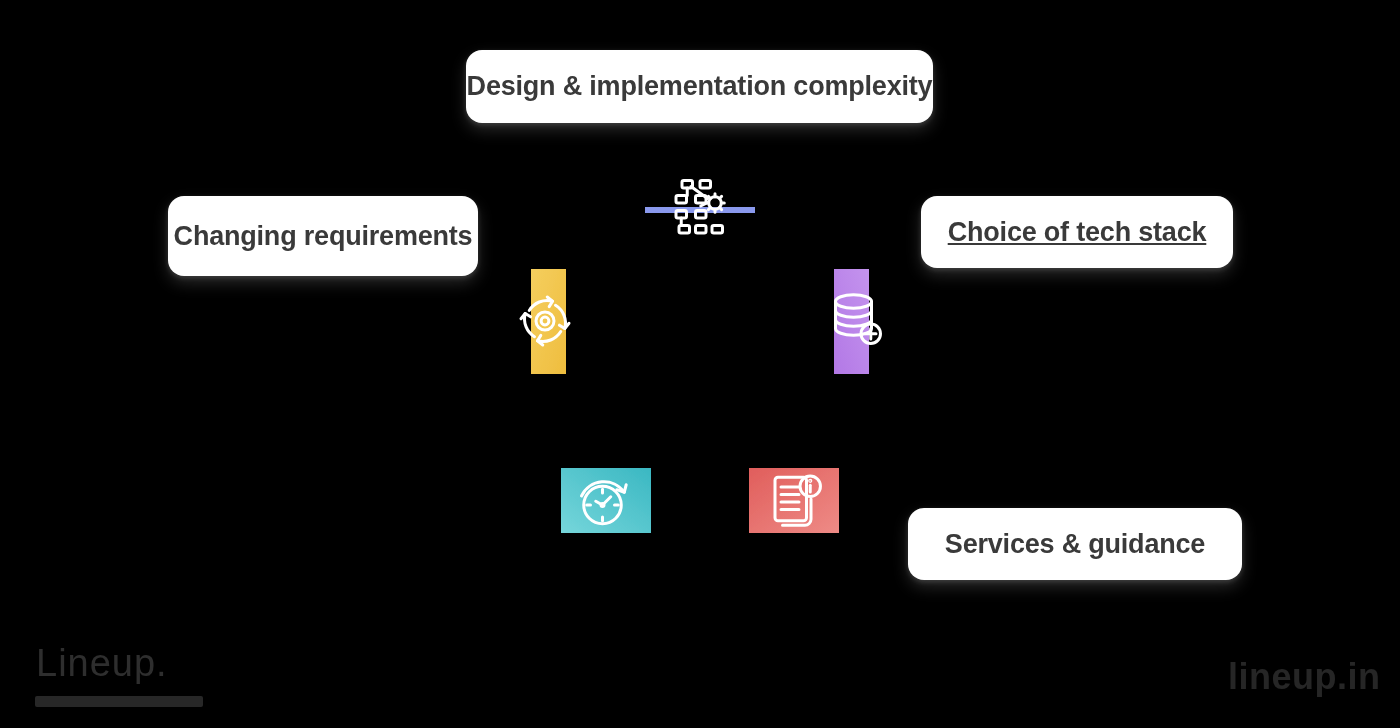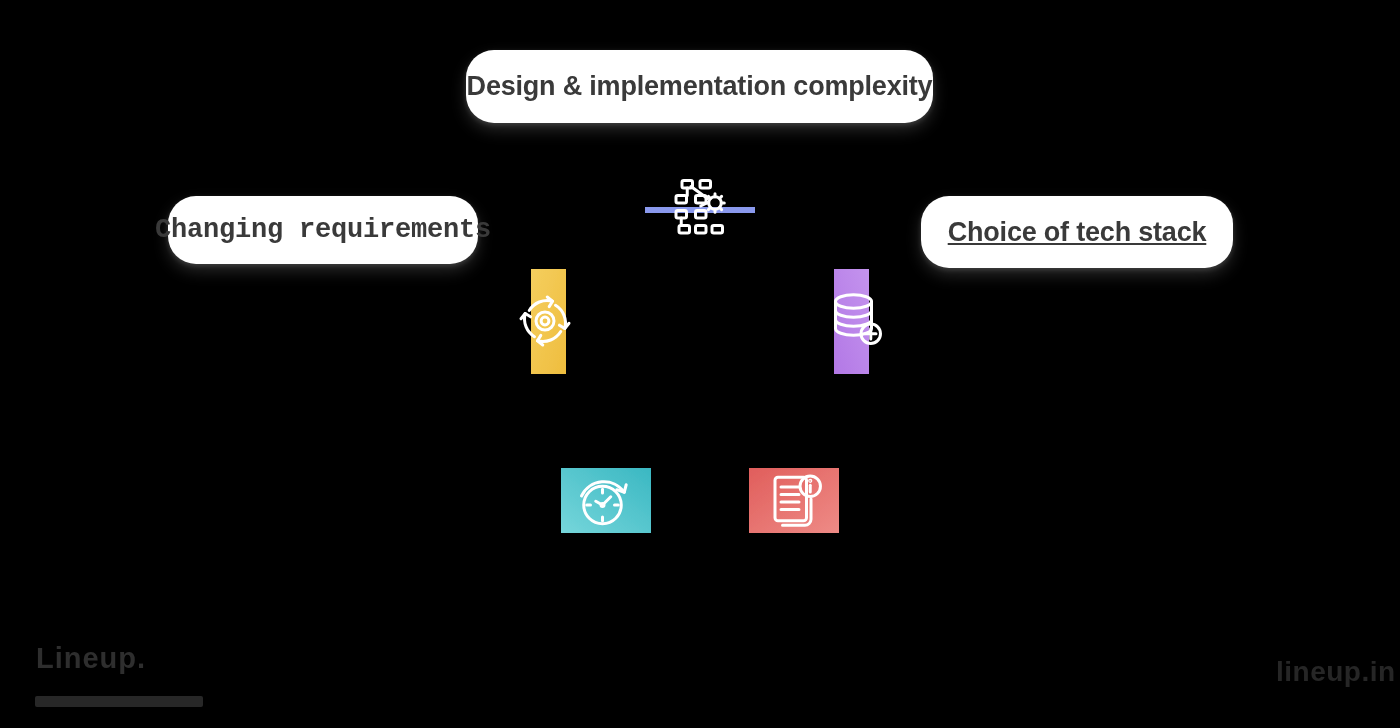--- a/index.html
+++ b/index.html
@@ -14,33 +14,33 @@
     height: 728px;
     background: #000;
     overflow: hidden;
     font-family: "Liberation Sans", "DejaVu Sans", sans-serif;
   }
 
   
   .label-box {
     position: absolute;
     background: #ffffff;
-    border-radius: 28px;
+    border-radius: 16px;
     display: flex;
     align-items: center;
     justify-content: center;
     box-shadow: 0 7px 16px rgba(125,125,125,0.32), 0 2px 5px rgba(90,90,90,0.45);
     color: #3a3a3a;
     font-size: 27px;
     font-weight: 600;
     letter-spacing: -0.2px;
     white-space: nowrap;
   }
   .box-top          { left: 466px; top: 50px;  width: 467px; height: 73px; }
-  .box-left-top     { left: 168px; top: 196px; width: 310px; height: 68px; font-family: Liberation Mono, monospace; }
+  .box-left-top     { left: 168px; top: 196px; width: 310px; height: 80px; }
   .box-right-top    { left: 921px; top: 196px; width: 312px; height: 72px; text-decoration: underline; }
   .box-left-bottom  { left: 154px; top: 508px; width: 338px; height: 72px; }
   .box-right-bottom { left: 908px; top: 508px; width: 334px; height: 72px; }
 
   
   .ring-wrap {
     position: absolute;
     left: 440px;
     top: 111px;
     width: 520px;
@@ -63,55 +63,57 @@
     stroke-width: 2;
     stroke-linecap: round;
     stroke-linejoin: round;
   }
 
   
   .logo-wordmark {
     position: absolute;
     left: 36px;
     top: 642px;
-    font-size: 29px;
-    font-weight: 700;
+    font-size: 38px;
+    font-weight: 400;
     color: #2e2e2e;
     letter-spacing: 1px;
   }
   .logo-tagline-bar {
     position: absolute;
     left: 35px;
     top: 696px;
     width: 168px;
     height: 11px;
     background: #272727;
     border-radius: 2px;
   }
   .watermark-text {
     position: absolute;
     left: 1228px;
     top: 656px;
-    font-size: 28px;
+    font-size: 36px;
     font-weight: 700;
     color: #262626;
     letter-spacing: 0.5px;
-    margin-left: 48px;
   }
 </style>
 </head>
 <body>
 
 <div class="stage">
 
   <div class="label-box box-top">
     <span>Design &amp; implementation complexity</span>
   </div>
   <div class="label-box box-right-top">
     <span>Choice of tech stack</span>
+  </div>
+  <div class="label-box box-right-bottom">
+    <span>Services &amp; guidance</span>
   </div>
   <div class="label-box box-left-top">
     <span>Changing requirements</span>
   </div>
 
   <div class="ring-wrap">
     <svg id="ring-svg" width="520" height="520" viewBox="0 0 520 520">
         <defs>
           <filter id="segShadow" x="-40%" y="-40%" width="180%" height="180%">
             <feDropShadow dx="3" dy="9" stdDeviation="7" flood-color="#8c8c8c" flood-opacity="0.45"></feDropShadow>

